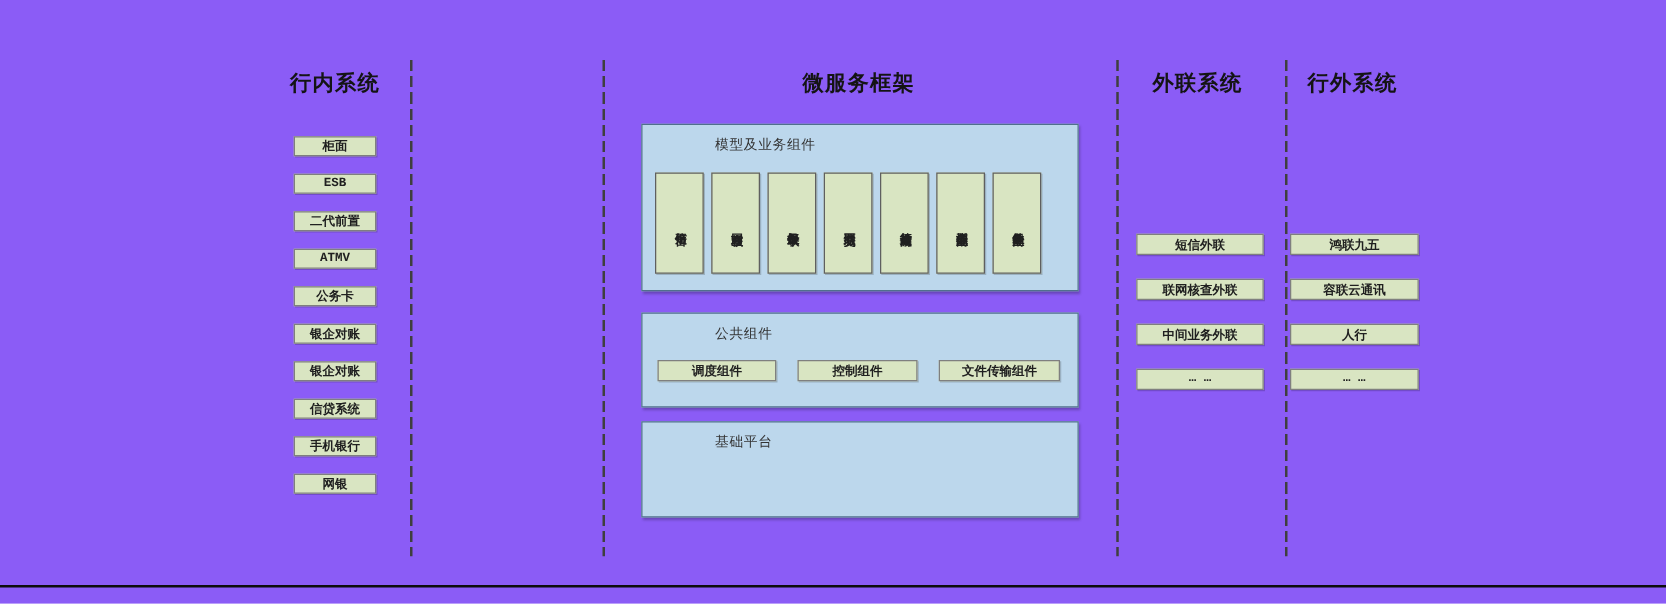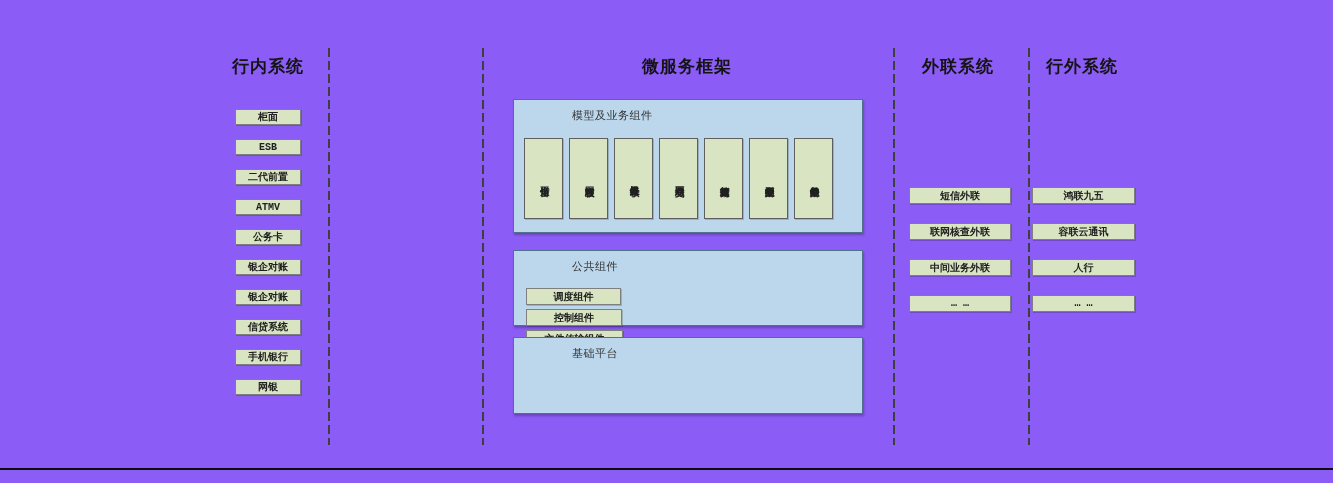--- a/index.html
+++ b/index.html
@@ -36,21 +36,21 @@
   .panel-label{position:absolute;left:26px;top:8px;font-size:11px;color:#333;letter-spacing:0.5px;margin-left:32px;}
   .vrow{position:absolute;left:10px;top:38px;display:flex;gap:6px;}
   .vbox{
     width:39px;height:81px;box-sizing:border-box;
     background:var(--green-fill,#d9e5c2);border:1.5px solid #5f5f5f;
     display:flex;align-items:center;justify-content:center;
     writing-mode:vertical-rl;text-orientation:upright;
     font-size:9.5px;font-weight:bold;color:#202020;line-height:1.1;
     box-shadow:1px 1px 0 rgba(0,0,0,0.18);
   }
-  .hrow{position:absolute;left:12px;top:37px;display:flex;gap:4px;flex-direction:column;}
+  .hrow{position:absolute;left:12px;top:37px;display:flex;gap:17px;}
   .bottom-rule{position:absolute;left:0;top:468px;width:1333px;height:2px;background:var(--rule-color,#0d0d0d);}
 </style>
 </head>
 <body>
 
 <div class="canvas">
 
   <div class="lane-title" style="left:268px">行内系统</div>
   <div class="lane-title" style="left:687px">微服务框架</div>
   <div class="lane-title" style="left:958px">外联系统</div>

